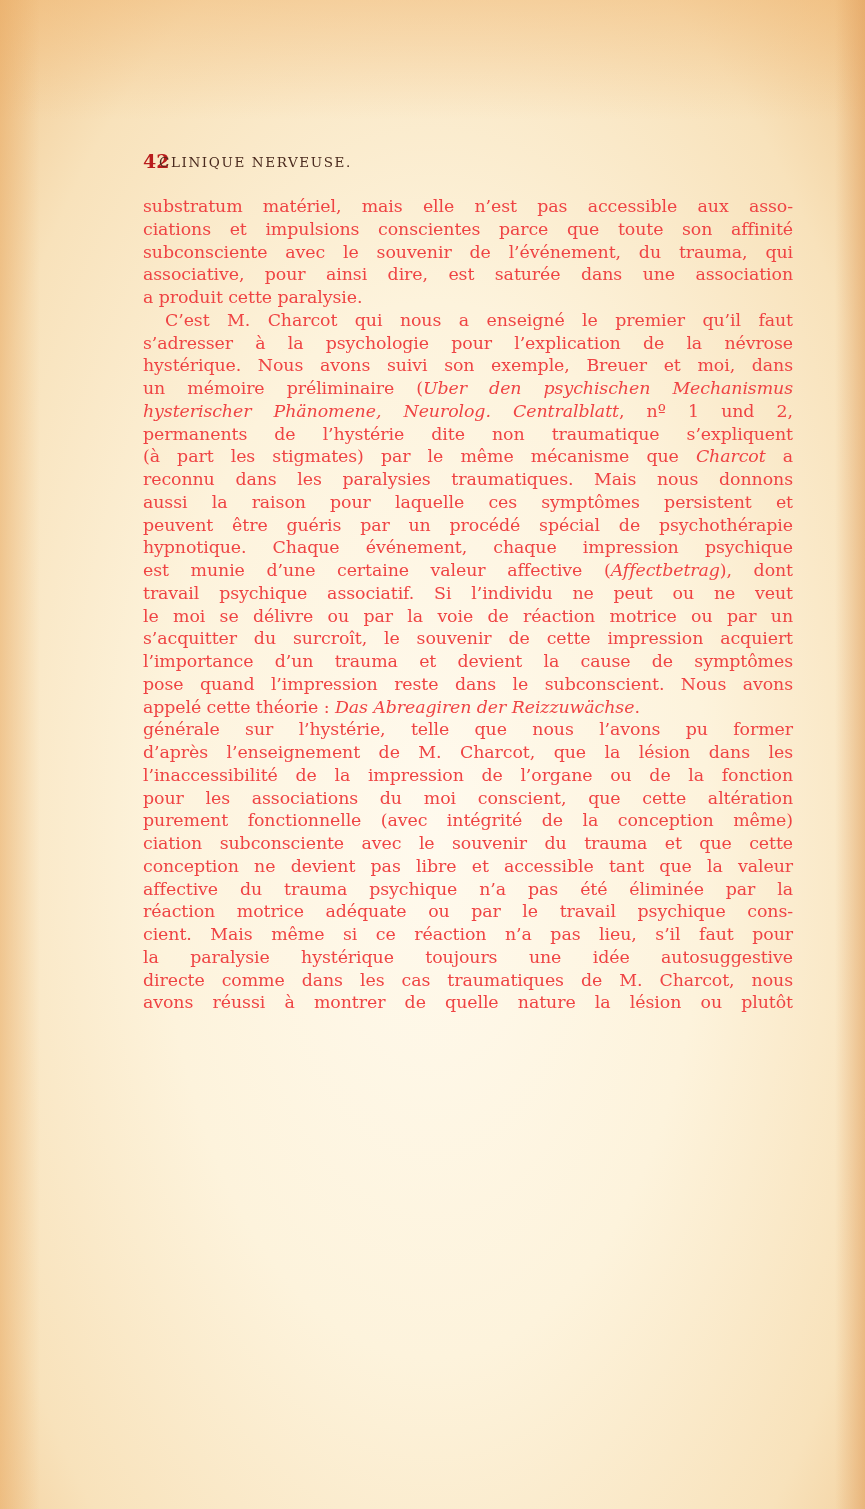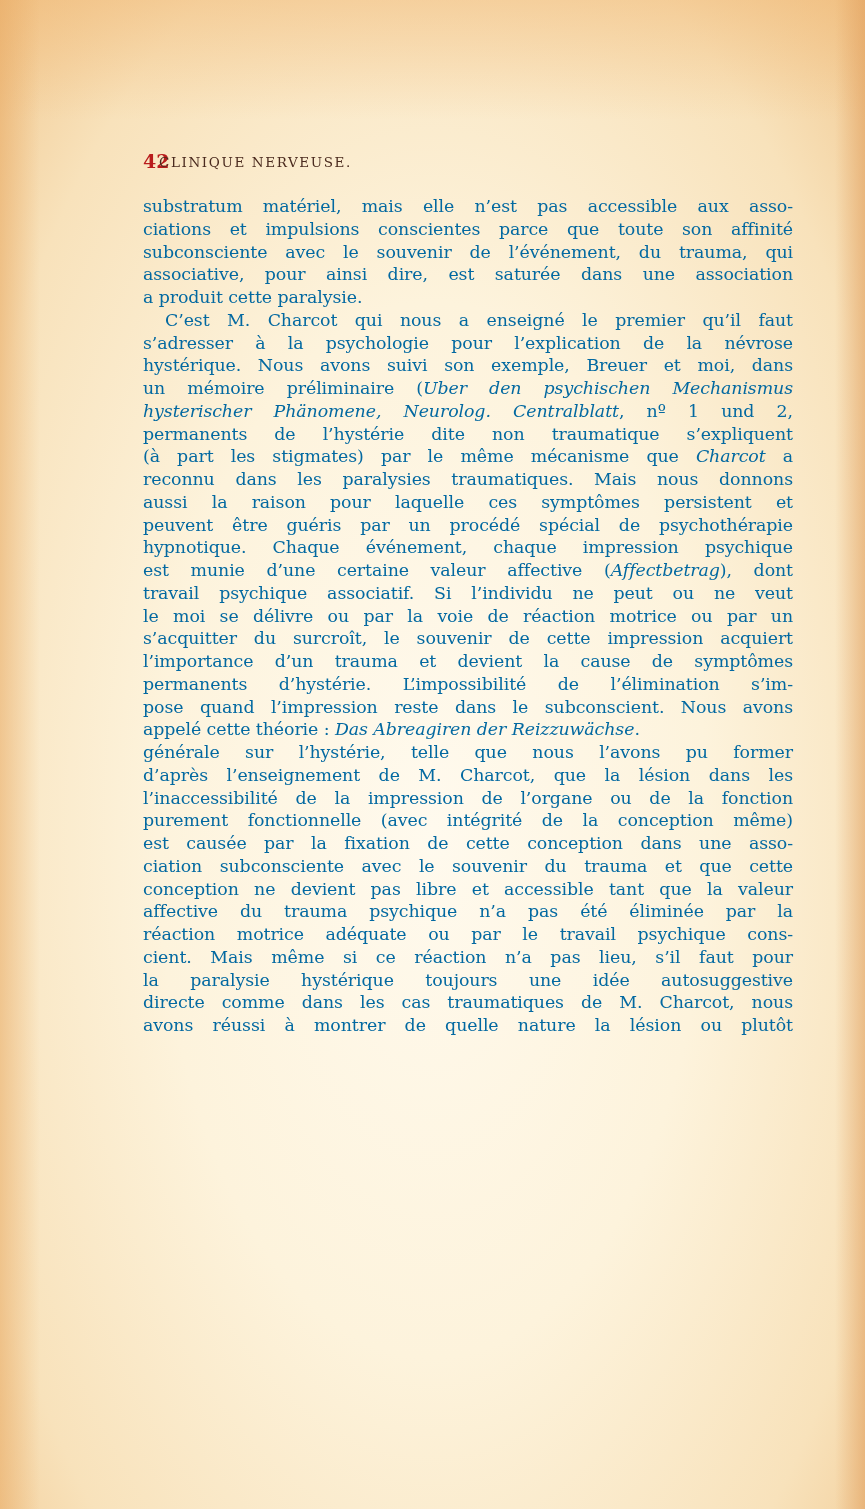--- a/index.html
+++ b/index.html
@@ -54,21 +54,21 @@
       text-align: left;
       font-size: 13.5px;
       letter-spacing: 1.6px;
       color: #4a2a1e;
     }
     .body-text {
       margin-top: 17px;
       font-size: 17.4px;
       line-height: 22.75px;
       text-align: justify;
-      color: #0369a1;
+      color: #ef4444;
       letter-spacing: -0.1px;
     }
     .line {
       display: block;
       white-space: nowrap;
       text-align: justify;
       text-align-last: justify;
       height: 22.75px;
     }
     .line.last {
@@ -111,30 +111,29 @@
         <span class="line"><span>(à part les stigmates) par le même mécanisme que </span><span class="it">Charcot</span><span> a</span></span>
         <span class="line"><span>reconnu dans les paralysies traumatiques. Mais nous donnons</span></span>
         <span class="line"><span>aussi la raison pour laquelle ces symptômes persistent et</span></span>
         <span class="line"><span>peuvent être guéris par un procédé spécial de psychothérapie</span></span>
         <span class="line"><span>hypnotique. Chaque événement, chaque impression psychique</span></span>
         <span class="line"><span>est munie d’une certaine valeur affective (</span><span class="it">Affectbetrag</span><span>), dont</span></span>
         <span class="line"><span>travail psychique associatif. Si l’individu ne peut ou ne veut</span></span>
         <span class="line"><span>le moi se délivre ou par la voie de réaction motrice ou par un</span></span>
         <span class="line"><span>s’acquitter du surcroît, le souvenir de cette impression acquiert</span></span>
         <span class="line"><span>l’importance d’un trauma et devient la cause de symptômes</span></span>
-        <span class="line"><span>permanents d’hystérie. L’impossibilité de l’élimination s’im-</span></span>
         <span class="line"><span>pose quand l’impression reste dans le subconscient. Nous avons</span></span>
         <span class="line last"><span>appelé cette théorie : </span><span class="it">Das Abreagiren der Reizzuwächse</span><span>.</span></span>
       </div>
       <div>
         <span class="line"><span>générale sur l’hystérie, telle que nous l’avons pu former</span></span>
         <span class="line"><span>d’après l’enseignement de M. Charcot, que la lésion dans les</span></span>
         <span class="line"><span>l’inaccessibilité de la impression de l’organe ou de la fonction</span></span>
+        <span class="line"><span>pour les associations du moi conscient, que cette altération</span></span>
         <span class="line"><span>purement fonctionnelle (avec intégrité de la conception même)</span></span>
-        <span class="line"><span>est causée par la fixation de cette conception dans une asso-</span></span>
         <span class="line"><span>ciation subconsciente avec le souvenir du trauma et que cette</span></span>
         <span class="line"><span>conception ne devient pas libre et accessible tant que la valeur</span></span>
         <span class="line"><span>affective du trauma psychique n’a pas été éliminée par la</span></span>
         <span class="line"><span>réaction motrice adéquate ou par le travail psychique cons-</span></span>
         <span class="line"><span>cient. Mais même si ce réaction n’a pas lieu, s’il faut pour</span></span>
         <span class="line"><span>la paralysie hystérique toujours une idée autosuggestive</span></span>
         <span class="line"><span>directe comme dans les cas traumatiques de M. Charcot, nous</span></span>
         <span class="line"><span>avons réussi à montrer de quelle nature la lésion ou plutôt</span></span>
       </div>
     </div>

